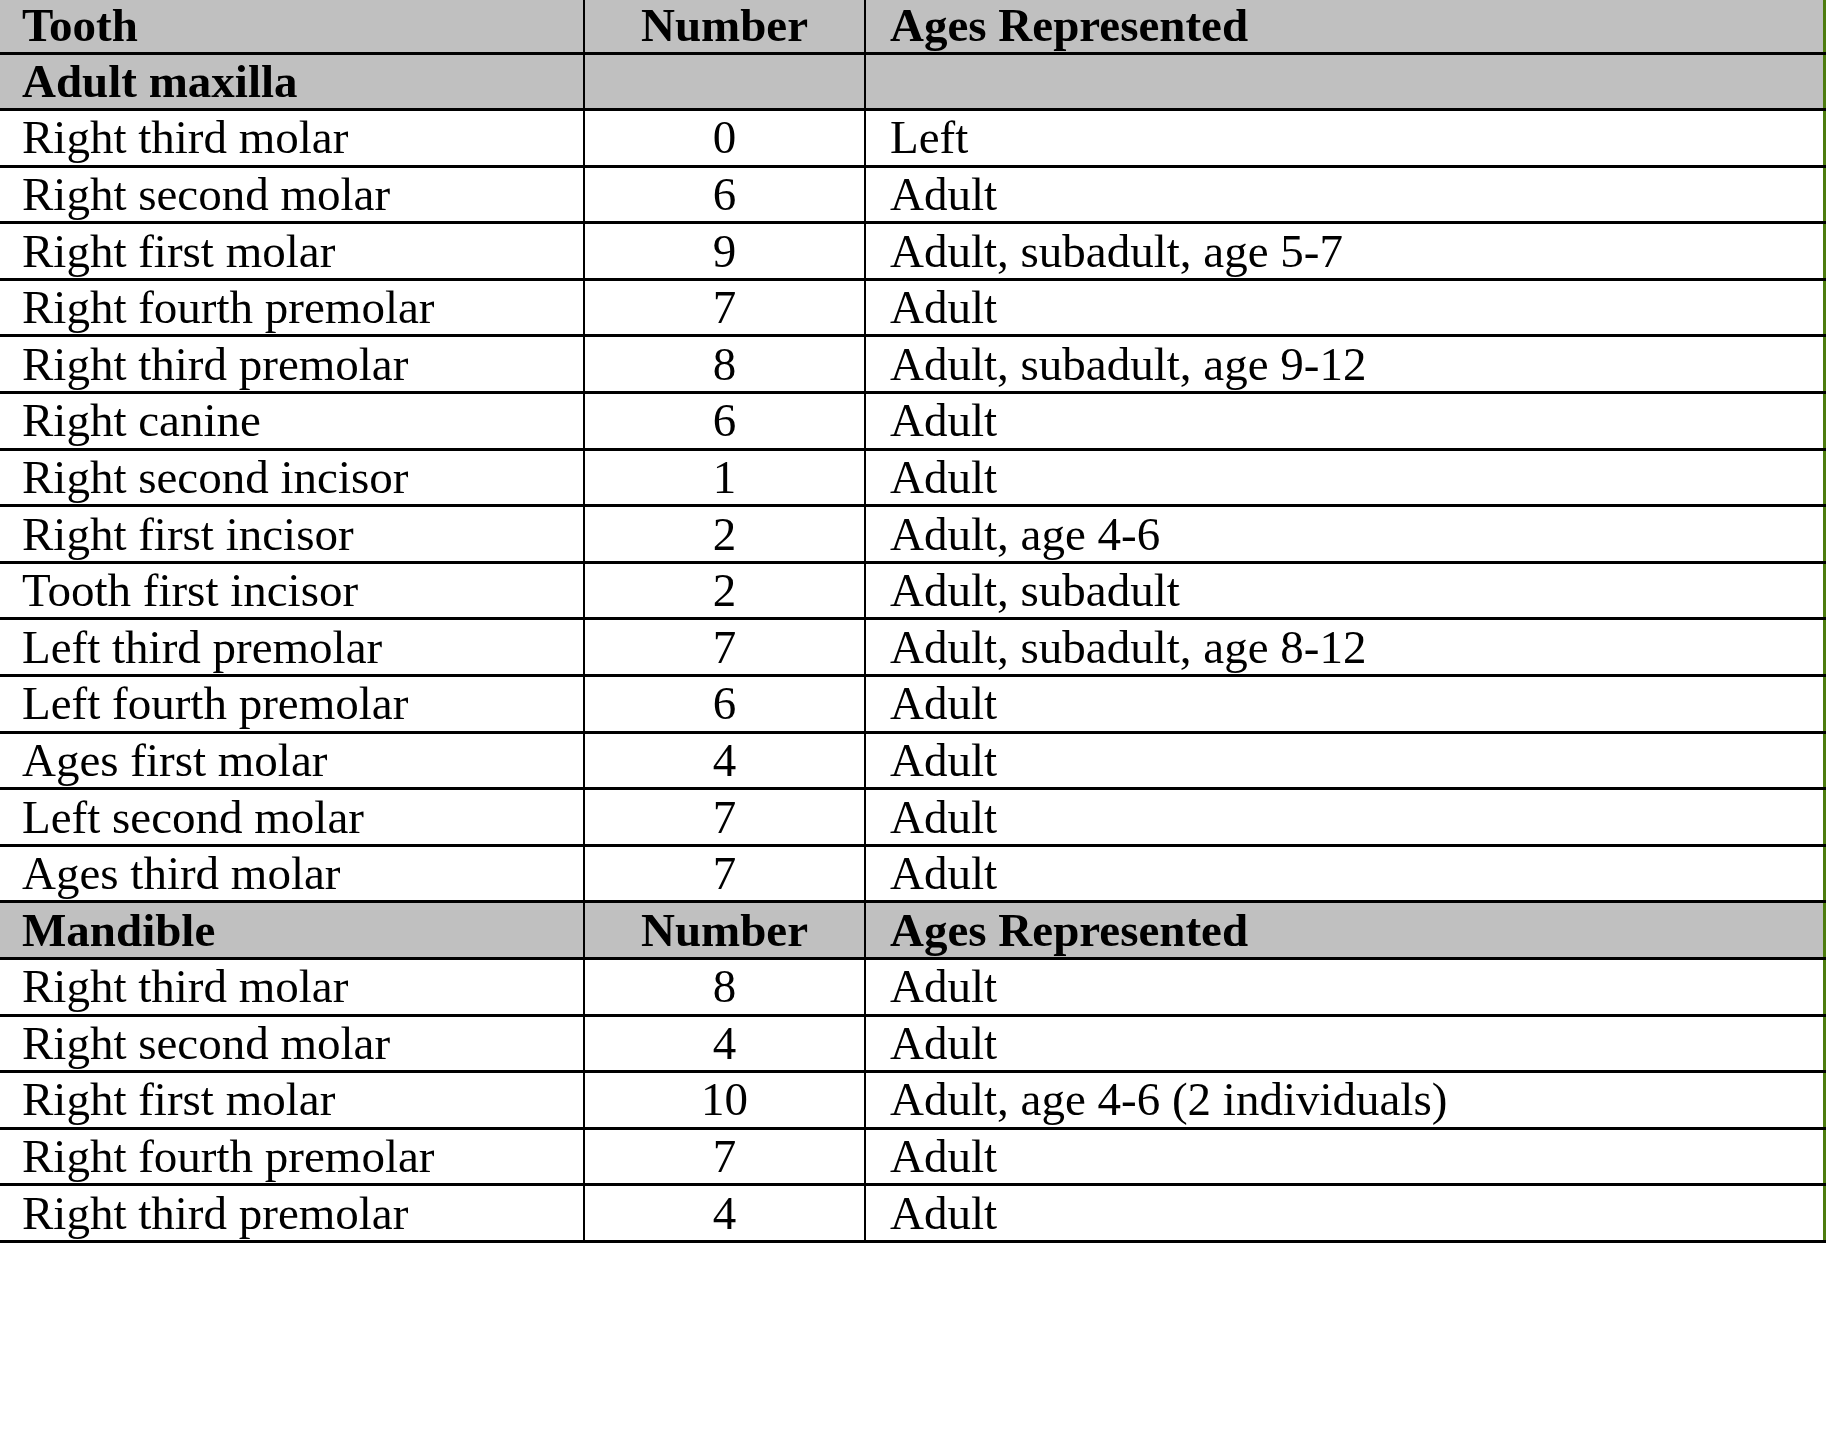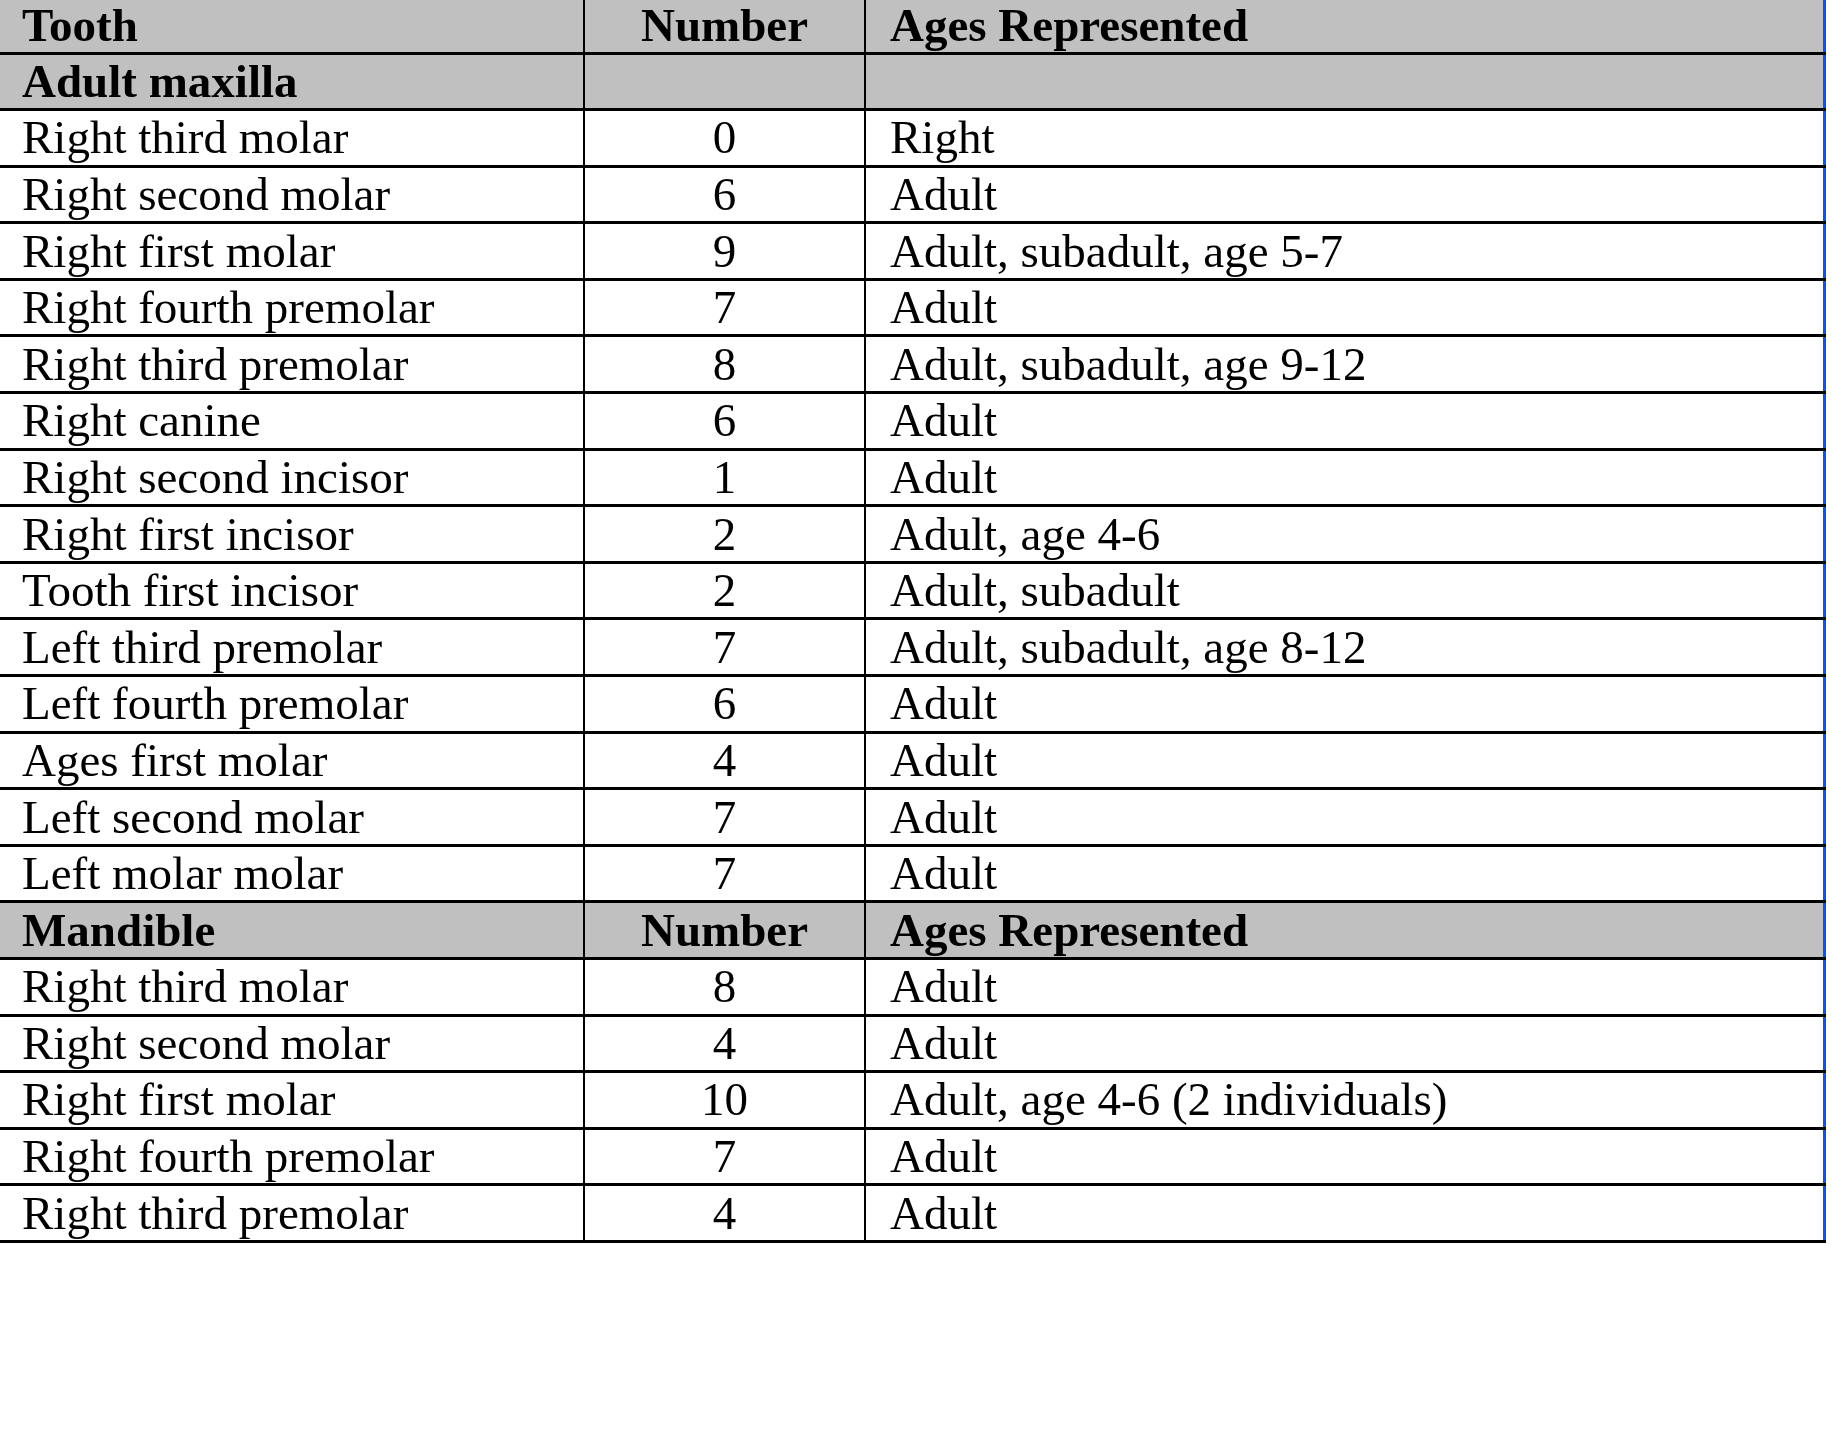--- a/index.html
+++ b/index.html
@@ -38,21 +38,21 @@
       border-right: 2px solid #000;
       white-space: nowrap;
       overflow: hidden;
       box-sizing: border-box;
     }
     table.teeth tr:first-child td {
       border-top: none;
       height: 53px;
     }
     table.teeth td:first-child { border-left: none; }
-    table.teeth td:last-child { border-right: 3px solid #1d4ed8; }
+    table.teeth td:last-child { border-right: 3px solid #4d7c0f; }
     table.teeth td.name { padding-left: 22px; text-align: left; }
     table.teeth td.num { text-align: center; }
     table.teeth td.ages { padding-left: 24px; text-align: left; }
     table.teeth tr.shaded td {
       background: #c0c0c0;
       font-weight: bold;
     }
   </style>
 </head>
 <body>
@@ -71,21 +71,21 @@
     </tr>
     <tr class="shaded">
       <td class="name">Adult maxilla</td>
       <td class="num"></td>
       <td class="ages"></td>
     </tr>
 
     <tr>
       <td class="name">Right third molar</td>
       <td class="num">0</td>
-      <td class="ages">Right</td>
+      <td class="ages">Left</td>
     </tr>
     <tr>
       <td class="name">Right second molar</td>
       <td class="num">6</td>
       <td class="ages">Adult</td>
     </tr>
     <tr>
       <td class="name">Right first molar</td>
       <td class="num">9</td>
       <td class="ages">Adult, subadult, age 5-7</td>
@@ -134,21 +134,21 @@
       <td class="name">Ages first molar</td>
       <td class="num">4</td>
       <td class="ages">Adult</td>
     </tr>
     <tr>
       <td class="name">Left second molar</td>
       <td class="num">7</td>
       <td class="ages">Adult</td>
     </tr>
     <tr>
-      <td class="name">Left molar molar</td>
+      <td class="name">Ages third molar</td>
       <td class="num">7</td>
       <td class="ages">Adult</td>
     </tr>
 
     <tr class="shaded">
       <td class="name">Mandible</td>
       <td class="num">Number</td>
       <td class="ages">Ages Represented</td>
     </tr>
 

